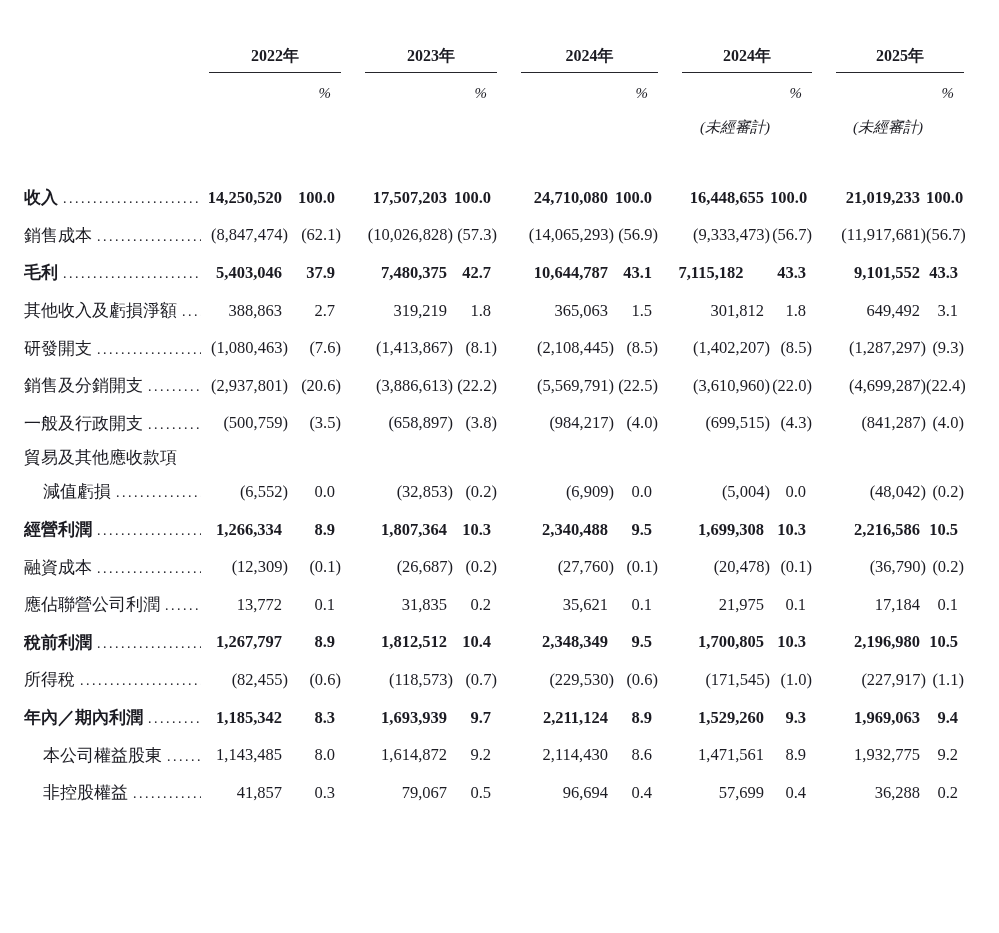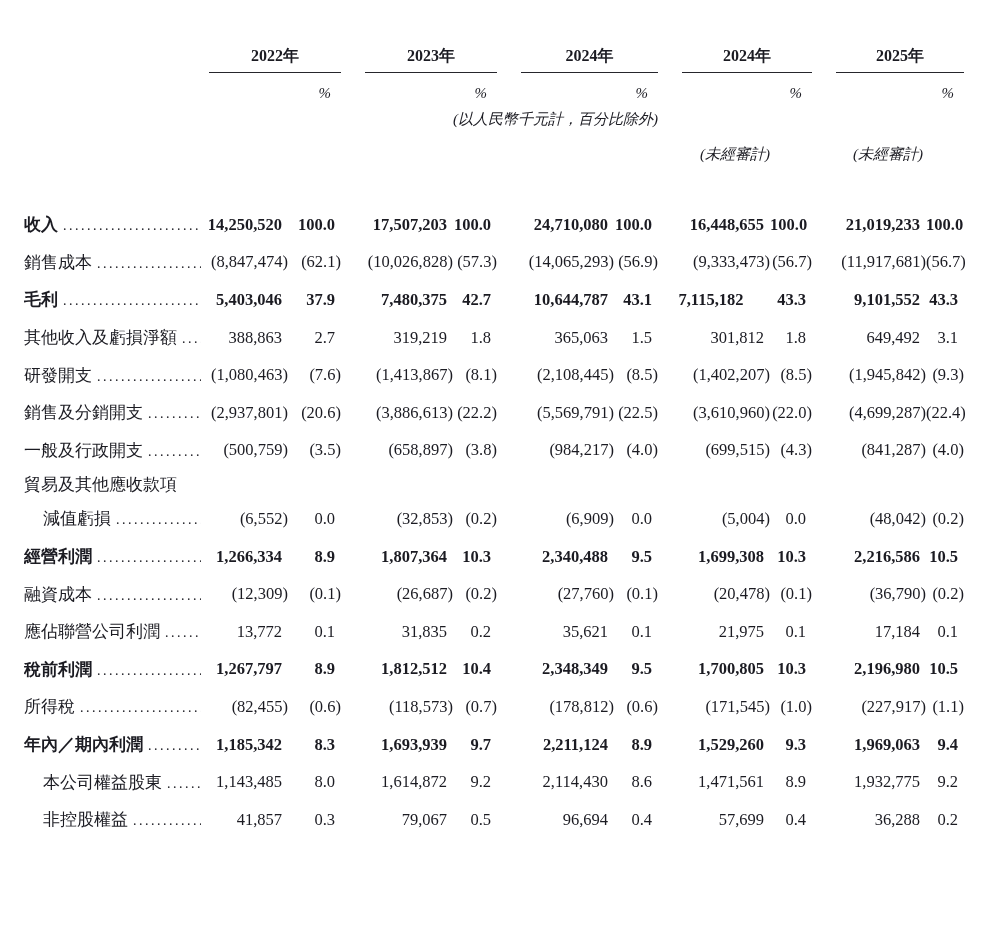--- a/index.html
+++ b/index.html
@@ -100,23 +100,20 @@
     </div>
 
     <div class="grid-row">
       <div class="pct-head" style="grid-column:3">%</div>
       <div class="pct-head" style="grid-column:5">%</div>
       <div class="pct-head" style="grid-column:7">%</div>
       <div class="pct-head" style="grid-column:9">%</div>
       <div class="pct-head" style="grid-column:11">%</div>
     </div>
 
-    <div class="grid-row">
-      <div class="units-note">(以人民幣千元計，百分比除外)</div>
-    </div>
 
     <div class="grid-row">
       <div class="unaudited" style="grid-column:8 / span 2">(未經審計)</div>
       <div class="unaudited" style="grid-column:10 / span 2">(未經審計)</div>
     </div>
 
     <div class="tbody">
         <div class="row bold">
           <div class="label-cell">
             <span class="lbl">收入</span>
@@ -187,21 +184,21 @@
             <span class="leader">........................................</span>
           </div>
           <div class="num" style="grid-column: 2;">(1,080,463)</div>
           <div class="num" style="grid-column: 3;">(7.6)</div>
           <div class="num" style="grid-column: 4;">(1,413,867)</div>
           <div class="num" style="grid-column: 5;">(8.1)</div>
           <div class="num" style="grid-column: 6;">(2,108,445)</div>
           <div class="num" style="grid-column: 7;">(8.5)</div>
           <div class="num" style="grid-column: 8;">(1,402,207)</div>
           <div class="num" style="grid-column: 9;">(8.5)</div>
-          <div class="num" style="grid-column: 10;">(1,945,842)</div>
+          <div class="num" style="grid-column: 10;">(1,287,297)</div>
           <div class="num" style="grid-column: 11;">(9.3)</div>
         </div>
         <div class="row">
           <div class="label-cell">
             <span class="lbl">銷售及分銷開支</span>
             <span class="leader">........................................</span>
           </div>
           <div class="num" style="grid-column: 2;">(2,937,801)</div>
           <div class="num" style="grid-column: 3;">(20.6)</div>
           <div class="num" style="grid-column: 4;">(3,886,613)</div>
@@ -316,21 +313,21 @@
         </div>
         <div class="row">
           <div class="label-cell">
             <span class="lbl">所得稅</span>
             <span class="leader">........................................</span>
           </div>
           <div class="num" style="grid-column: 2;">(82,455)</div>
           <div class="num" style="grid-column: 3;">(0.6)</div>
           <div class="num" style="grid-column: 4;">(118,573)</div>
           <div class="num" style="grid-column: 5;">(0.7)</div>
-          <div class="num" style="grid-column: 6;">(178,812)</div>
+          <div class="num" style="grid-column: 6;">(229,530)</div>
           <div class="num" style="grid-column: 7;">(0.6)</div>
           <div class="num" style="grid-column: 8;">(171,545)</div>
           <div class="num" style="grid-column: 9;">(1.0)</div>
           <div class="num" style="grid-column: 10;">(227,917)</div>
           <div class="num" style="grid-column: 11;">(1.1)</div>
         </div>
         <div class="row bold">
           <div class="label-cell">
             <span class="lbl">年內／期內利潤</span>
             <span class="leader">........................................</span>

